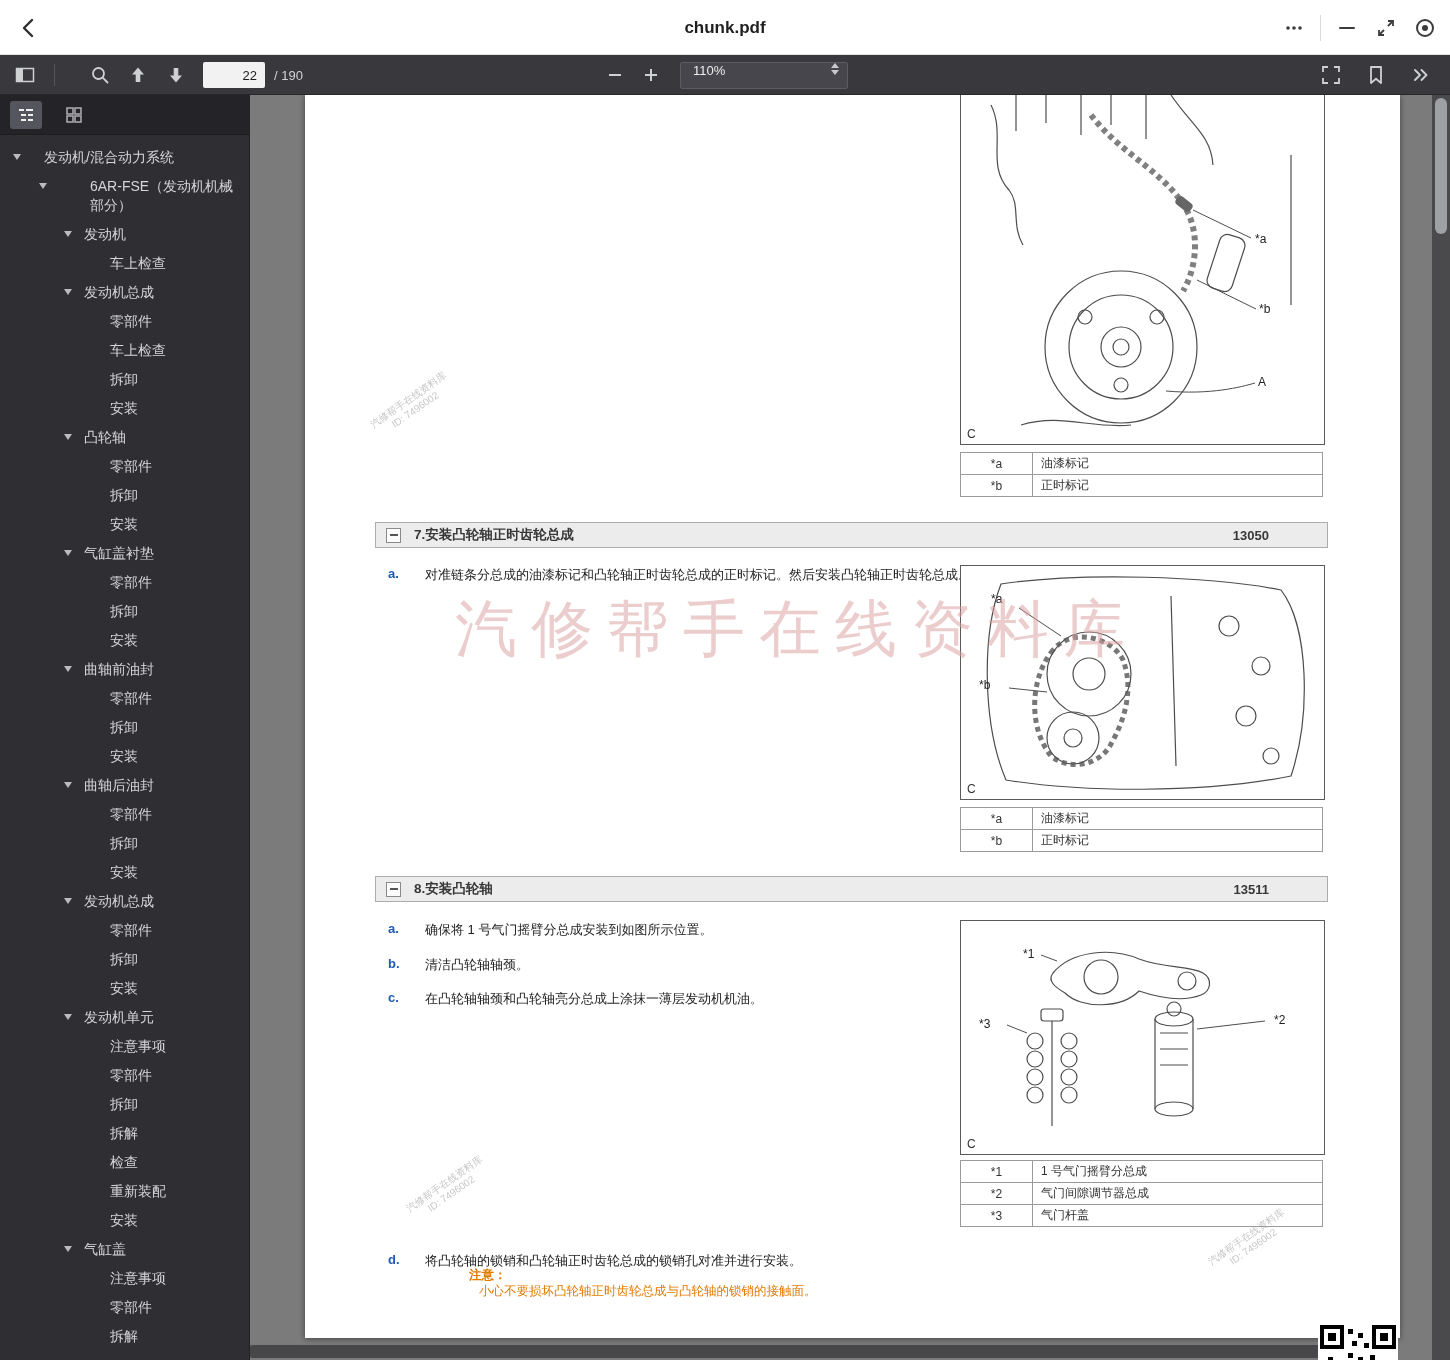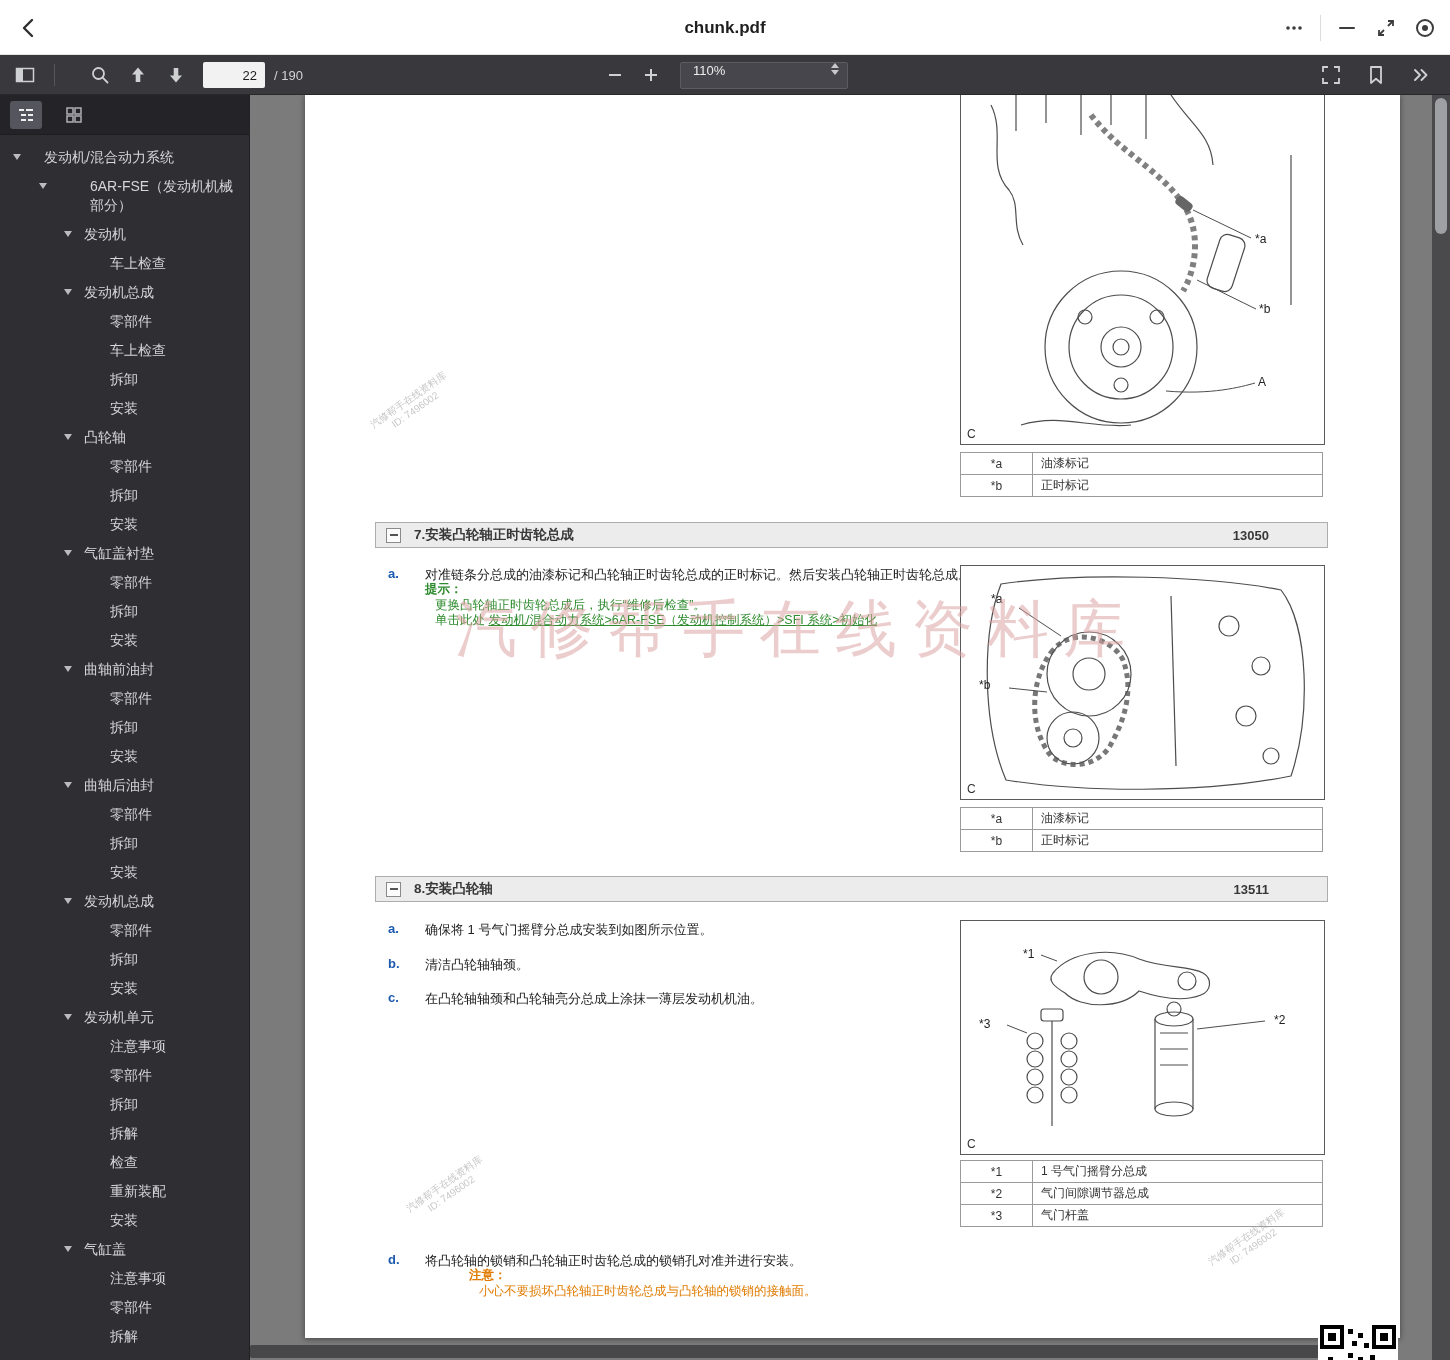--- a/index.html
+++ b/index.html
@@ -377,27 +377,20 @@
         </span>
       <span class="sec-title">7.安装凸轮轴正时齿轮总成</span>
       <span class="sec-code">13050</span>
     </div>
 
     <div class="step s7a">
       <span class="letter">a.</span>
       <span class="txt">对准链条分总成的油漆标记和凸轮轴正时齿轮总成的正时标记。然后安装凸轮轴正时齿轮总成。</span>
     </div>
 
-    <div class="hintblock">
-      <div class="hlabel">提示：</div>
-      <div class="hline">更换凸轮轴正时齿轮总成后，执行“维修后检查”。</div>
-      <div class="hline">
-        <span>单击此处 </span><span class="hlink">发动机/混合动力系统&gt;6AR-FSE（发动机控制系统）&gt;SFI 系统&gt;初始化</span>
-      </div>
-    </div>
 
     <div class="diag d2">
       <svg viewBox="0 0 365 235" width="365" height="235">
         <g class="ln">
           <path d="M40,18 C120,6 250,10 320,24 C348,60 350,150 330,210 C240,228 120,226 45,214 C22,160 20,70 40,18 Z"></path>
           <circle cx="268" cy="60" r="10"></circle>
             <circle cx="300" cy="100" r="9"></circle>
             <circle cx="285" cy="150" r="10"></circle>
             <circle cx="310" cy="190" r="8"></circle>
           <path d="M210,30 L215,200"></path>

